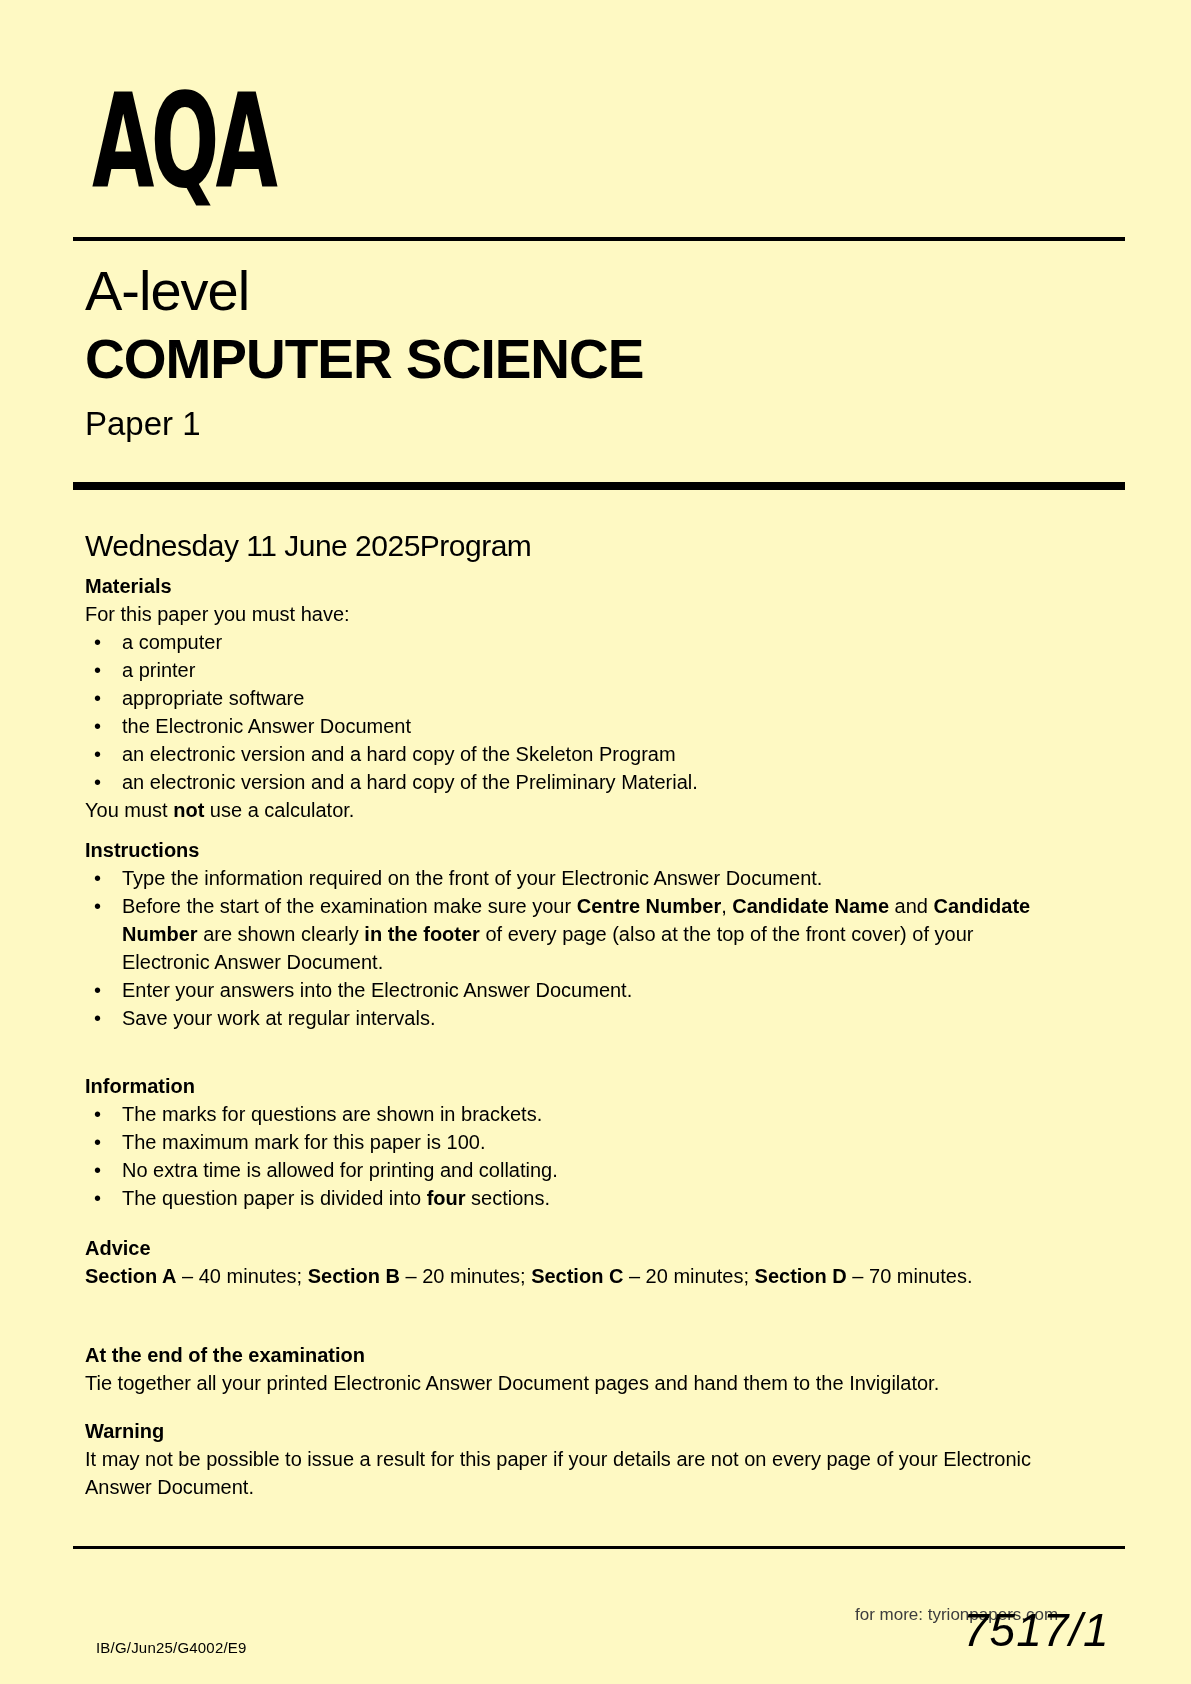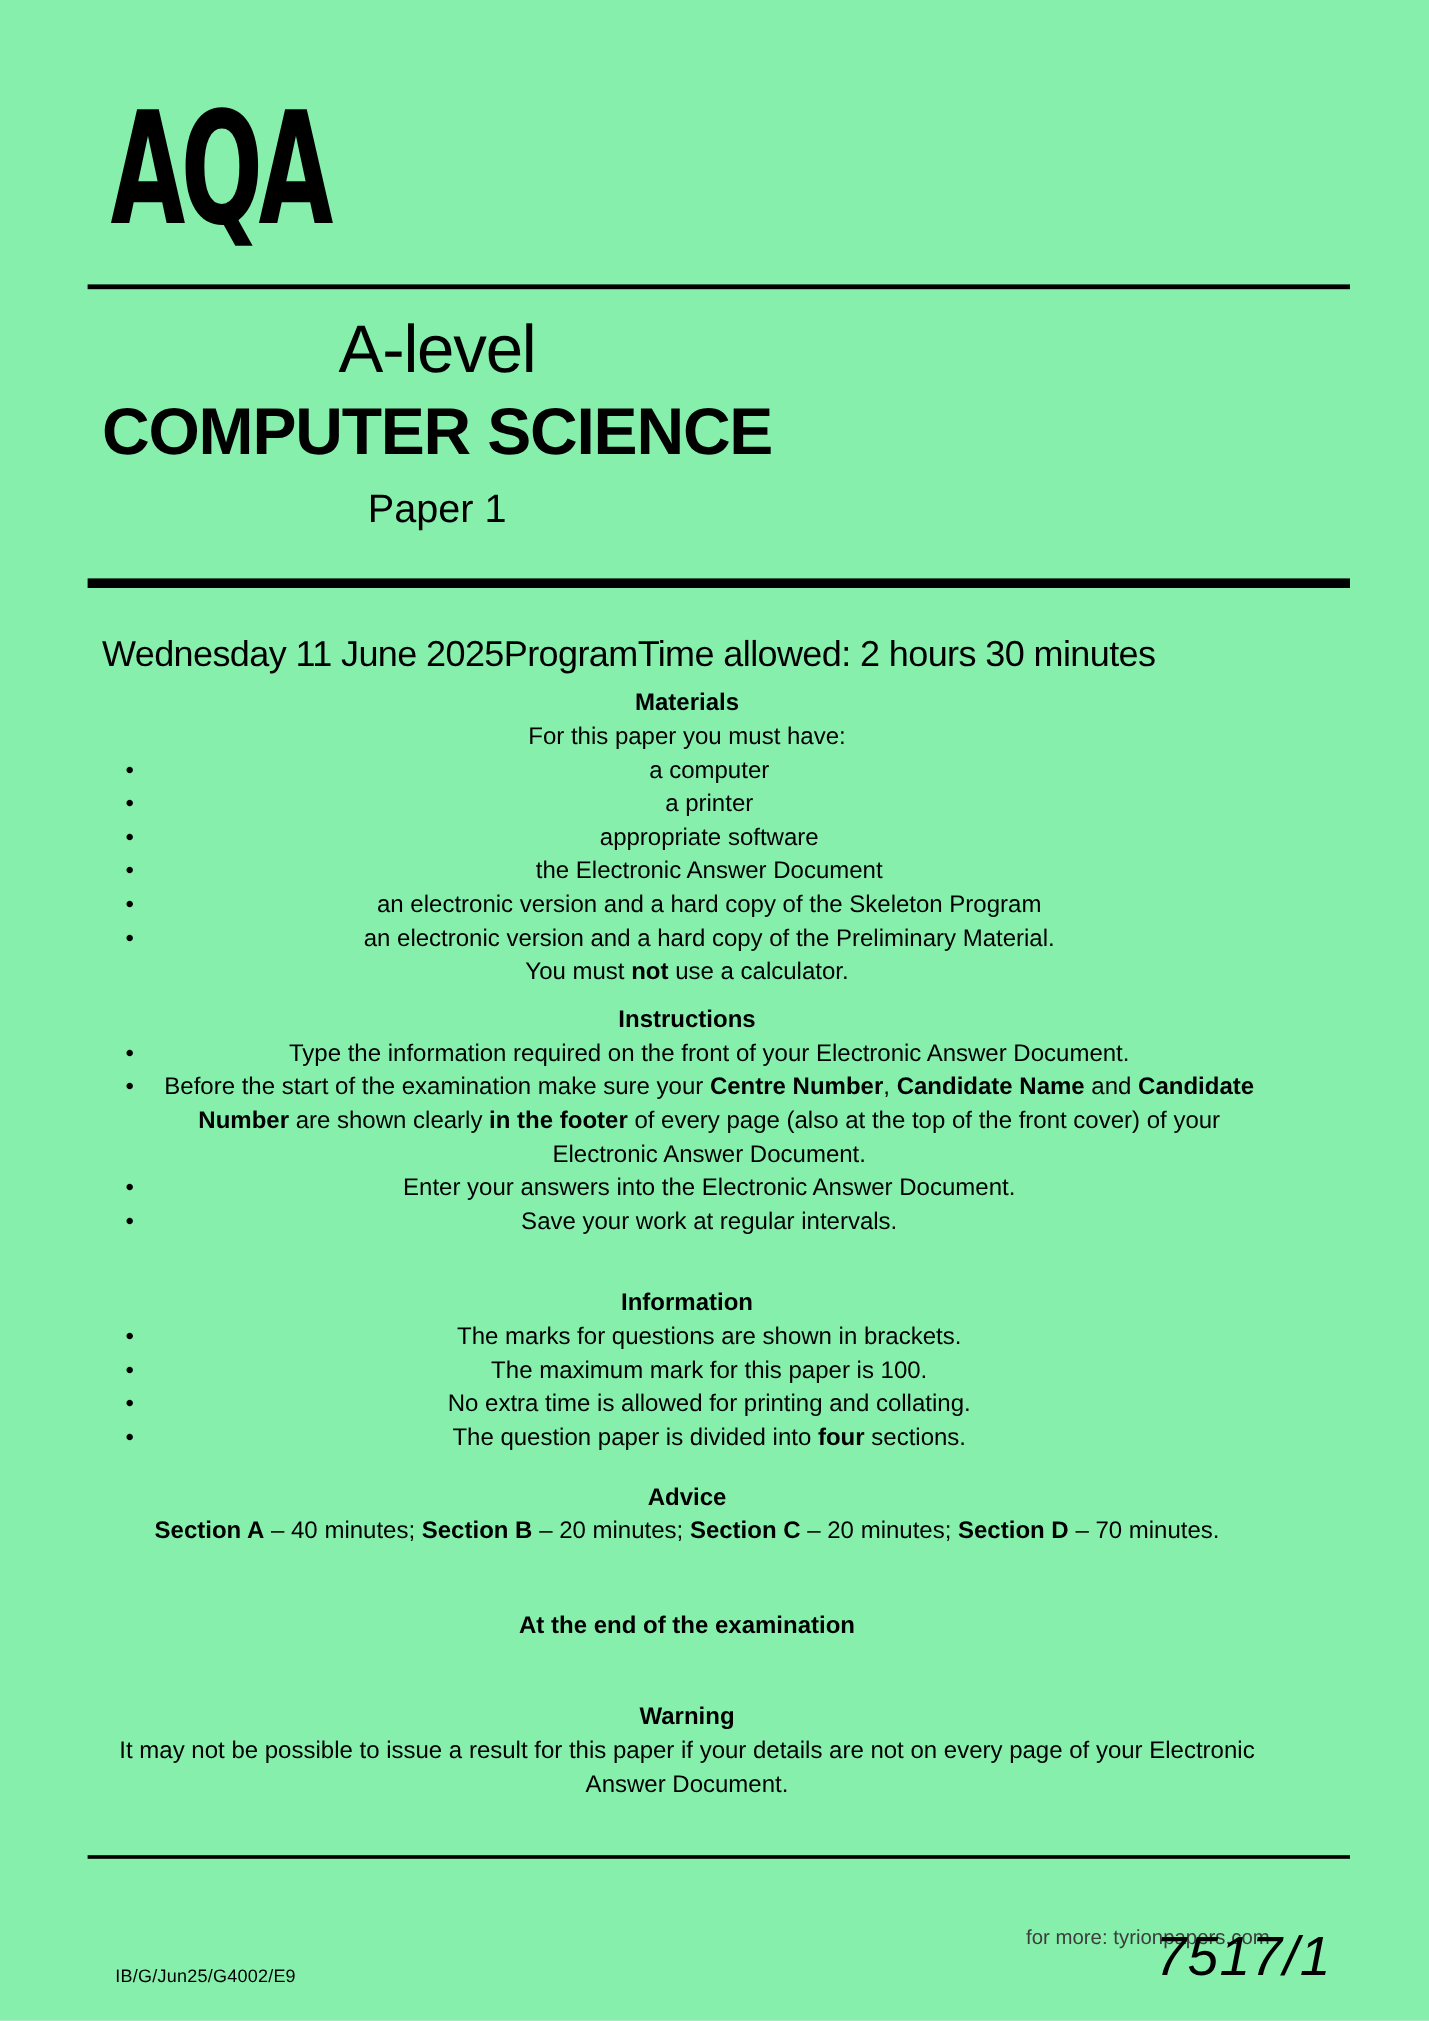--- a/index.html
+++ b/index.html
@@ -1,25 +1,24 @@
 <!DOCTYPE html>
 <html><head>
 <meta charset="utf-8">
 <style>
   html,body{margin:0;padding:0;background:#e8e8e8;}
   .page{
     position:relative;
     width:1191px;height:1684px;
     margin:0 auto;
-    background:#86efac;
+    background:#fef9c3;
     color:#000;
     font-family:"Liberation Sans",sans-serif;
     font-size:20px;line-height:28px;
     overflow:hidden;
-    text-align:center;
   }
   .rule{position:absolute;left:73px;width:1052px;background:#000;}
   .rule-logo{top:237px;height:4px;}
   .rule-title{top:482px;height:8px;}
   .rule-footer{top:1546px;height:3px;}
 
   .logo{
     position:absolute;left:92px;top:76px;
     font-family:"DejaVu Sans",sans-serif;
     font-weight:bold;font-size:130px;line-height:1;
@@ -64,21 +63,20 @@
     <div class="qual">A-level</div>
     <div class="subject">COMPUTER SCIENCE</div>
     <div class="paper">Paper 1</div>
   </div>
 
   <div class="rule rule-title"></div>
 
   <div class="dateline">
     <span>Wednesday 11 June 2025</span>
     <span>Program</span>
-    <span>Time allowed: 2 hours 30 minutes</span>
   </div>
 
   <div class="section" id="sec-materials" style="top:572px">
     <div class="hd">Materials</div>
     <div>For this paper you must have:</div>
     <div class="bullet">
         <span class="dot"></span>
         <span class="txt">a computer</span>
       </div>
     <div class="bullet">
@@ -144,20 +142,21 @@
       </div>
   </div>
 
   <div class="section" id="sec-advice" style="top:1234px">
     <div class="hd">Advice</div>
     <div><span style="font-weight: bold;">Section A</span><span> – 40 minutes; </span><span style="font-weight: bold;">Section B</span><span> – 20 minutes; </span><span style="font-weight: bold;">Section C</span><span> – 20 minutes; </span><span style="font-weight: bold;">Section D</span><span> – 70 minutes.</span></div>
   </div>
 
   <div class="section" id="sec-end" style="top:1341px">
     <div class="hd">At the end of the examination</div>
+    <div>Tie together all your printed Electronic Answer Document pages and hand them to the Invigilator.</div>
   </div>
 
   <div class="section" id="sec-warning" style="top:1417px">
     <div class="hd">Warning</div>
     <div>It may not be possible to issue a result for this paper if your details are not on every page of your Electronic Answer Document.</div>
   </div>
 
   <div class="rule rule-footer"></div>
   <div class="ref-code">IB/G/Jun25/G4002/E9</div>
   <div class="watermark">for more: tyrionpapers.com</div>

